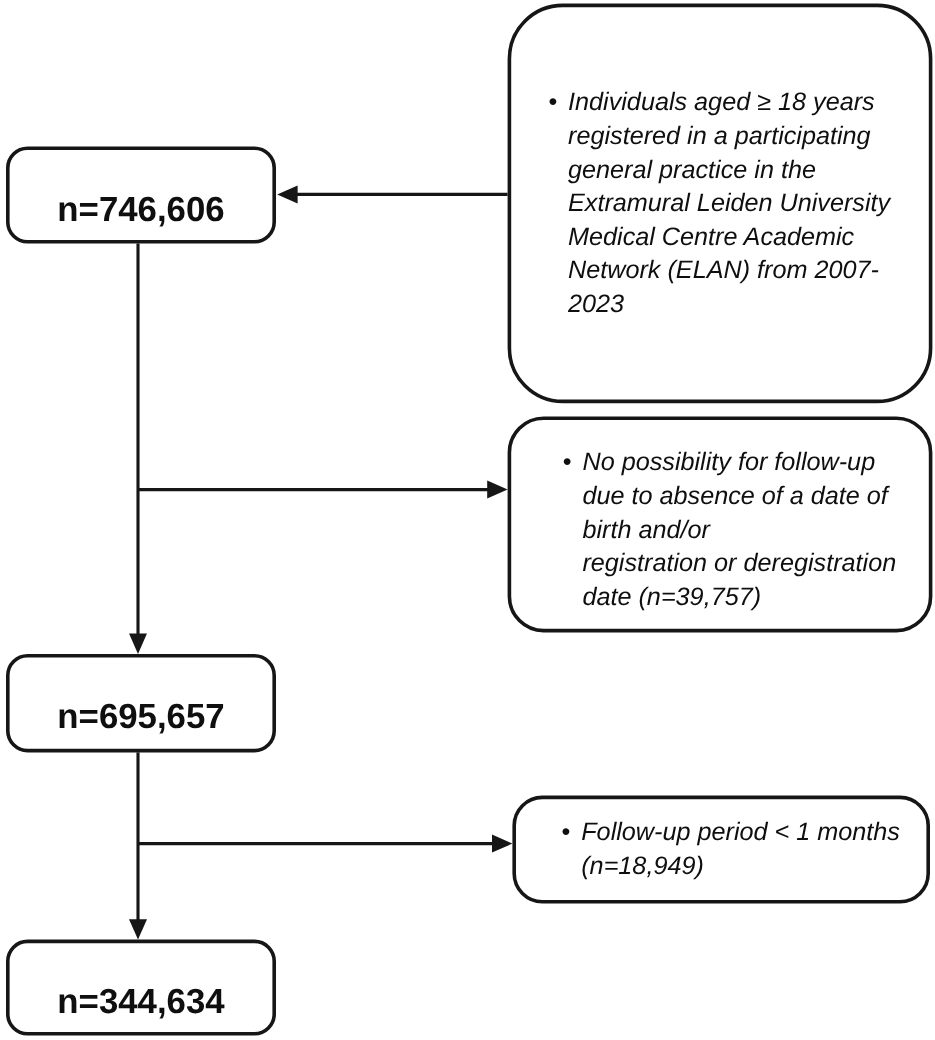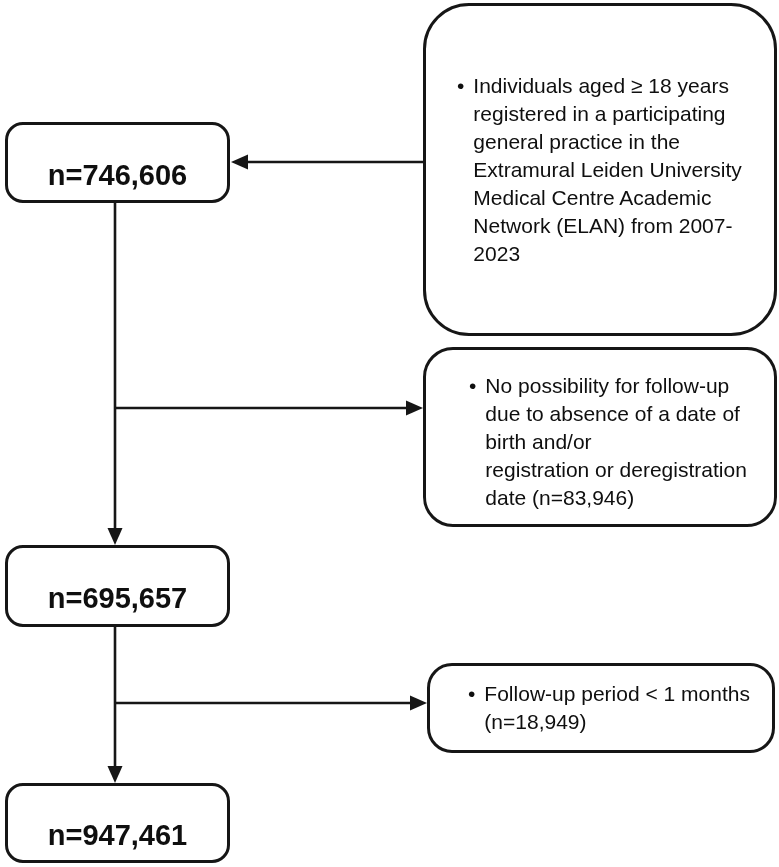--- a/index.html
+++ b/index.html
@@ -74,20 +74,21 @@
     display: flex;
     align-items: flex-start;
   }
   .bullet {
     flex: 0 0 auto;
     margin-right: 9px;
     font-size: 21px;
   }
   .bullet-text {
     white-space: pre-line;
+    font-style: italic;
   }
 </style>
 </head>
 <body>
 
 <div class="canvas">
 
   <svg class="connectors" viewBox="0 0 779 867" xmlns="http://www.w3.org/2000/svg">
 
     <line x1="423" y1="162" x2="245" y2="162" stroke="#161616" stroke-width="2.6"></line>
@@ -108,21 +109,21 @@
 
   <div class="box main box-a">
     <span class="count">n=746,606</span>
   </div>
 
   <div class="box main box-d">
     <span class="count">n=695,657</span>
   </div>
 
   <div class="box main box-f">
-    <span class="count">n=947,461</span>
+    <span class="count">n=344,634</span>
   </div>
 
   <div class="box side box-b">
     <div class="bullet-row">
       <span class="bullet">•</span>
       <span class="bullet-text">Individuals aged ≥ 18 years
 registered in a participating
 general practice in the
 Extramural Leiden University
 Medical Centre Academic
@@ -131,21 +132,21 @@
     </div>
   </div>
 
   <div class="box side box-c">
     <div class="bullet-row">
       <span class="bullet">•</span>
       <span class="bullet-text">No possibility for follow-up
 due to absence of a date of
 birth and/or
 registration or deregistration
-date (n=83,946)</span>
+date (n=39,757)</span>
     </div>
   </div>
 
   <div class="box side box-e">
     <div class="bullet-row">
       <span class="bullet">•</span>
       <span class="bullet-text">Follow-up period &lt; 1 months
 (n=18,949)</span>
     </div>
   </div>

